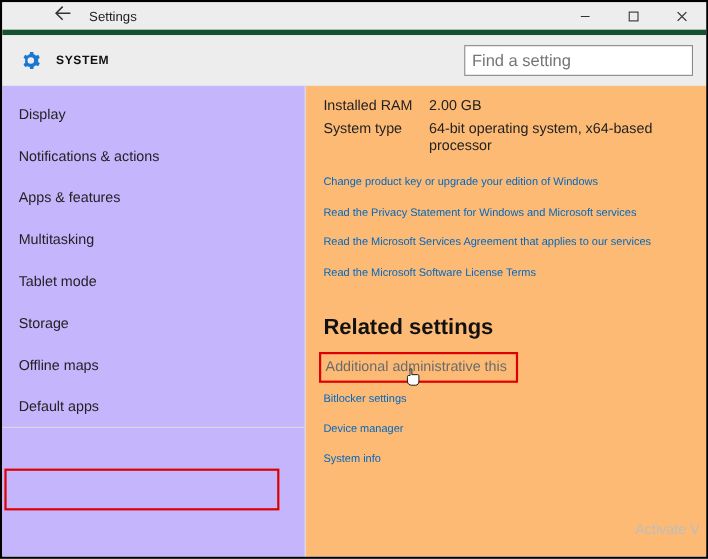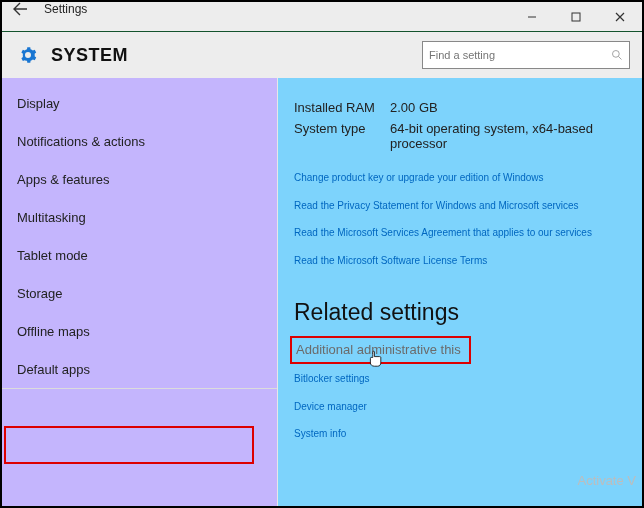--- a/index.html
+++ b/index.html
@@ -1,38 +1,38 @@
 <!DOCTYPE html>
 <html><head>
 <meta charset="utf-8">
 <style>
 * { box-sizing: border-box; margin: 0; padding: 0; font-family: "Segoe UI", Tahoma, sans-serif; }
 body { background: #f0f0f0; width: 644px; height: 508px; overflow: hidden; position: relative; border: 2px solid #000; }
-.titlebar { height: 30px; background: #ededed; display: flex; border-bottom: 1px solid #14532d; }
+.titlebar { height: 30px; background: #ededed; display: flex; align-items: center; border-bottom: 5px solid #14532d; padding-left: 37px; }
 .titlebar .back { width: 36px; text-align: center; font-size: 16px; color: #333; }
 .titlebar .title { font-size: 12px; color: #222; margin-left: 6px; flex: 1; }
 .titlebar .controls { display: flex; }
 .titlebar .ctl { width: 44px; height: 30px; display: flex; align-items: center; justify-content: center; font-size: 12px; color: #333; }
 .header { height: 46px; background: #ededed; display: flex; align-items: center; padding: 0 12px; }
 .gear { width: 18px; height: 18px; margin-right: 14px; margin-left: 5px; }
-.header .hname { font-size: 18px; font-weight: 600; color: #111; letter-spacing: 0.5px; flex: 1; }
+.header .hname { font-size: 11px; font-weight: 600; color: #111; letter-spacing: 0.5px; flex: 1; }
 .searchwrap { width: 208px; height: 28px; border: 1px solid #888; background: #fff; display: flex; align-items: center; padding: 0 6px; }
-.searchwrap input { border: none; outline: none; font-size: 11px; flex: 1; color: #1d4ed8; background: transparent; }
+.searchwrap input { border: none; outline: none; font-size: 15px; flex: 1; color: #1d4ed8; background: transparent; }
 .searchicon { width: 12px; height: 12px; opacity: 0.6; }
 .body { display: flex; height: calc(100% - 76px); }
 .sidebar { width: 276px; background: #c4b5fd; border-right: 1px solid #e7e7e7; padding-top: 6px; position: relative; }
 .side-item { height: 38px; display: flex; align-items: center; padding-left: 15px; font-size: 13px; color: #222; cursor: pointer; }
 .side-item.selected { background: #7fb3df; }
 .side-highlight { position: absolute; border: 2px solid #d00; pointer-events: none; }
-.content { flex: 1; background: #7dd3fc; padding: 16px 0 0 16px; overflow: hidden; position: relative; }
+.content { flex: 1; background: #fdba74; padding: 4px 0 0 16px; overflow: hidden; position: relative; }
 .specrow { display: flex; font-size: 13px; color: #222; margin-bottom: 6px; }
 .specrow .lab { width: 96px; }
 .specrow .val { flex: 1; padding-right: 10px; }
 .bluelink { color: #0067c0; font-size: 10px; margin-bottom: 14px; display: block; cursor: pointer; line-height: 1.35; padding-right: 18px; }
-.section-h { font-size: 23px; color: #111; margin-top: 32px; margin-bottom: 14px; font-weight: 400; }
+.section-h { font-size: 20px; color: #111; margin-top: 32px; margin-bottom: 14px; font-weight: 700; }
 .admin-wrap { position: relative; display: inline-block; }
 .admin-link { color: #6b6b6b; font-size: 13px; display: inline-block; padding: 1px 2px; }
 .admin-box { border: 2px solid #d00; position: absolute; top: -4px; left: -4px; right: -8px; bottom: -6px; pointer-events: none; }
 .cursor { position: absolute; width: 16px; height: 18px; }
 .watermark { position: absolute; right: 6px; bottom: 18px; color: #bdbdbd; font-size: 13px; }
 .side-sep { border-top: 1px solid #dcdcdc; margin: 0; }
 </style>
 </head>
 <body>
 

